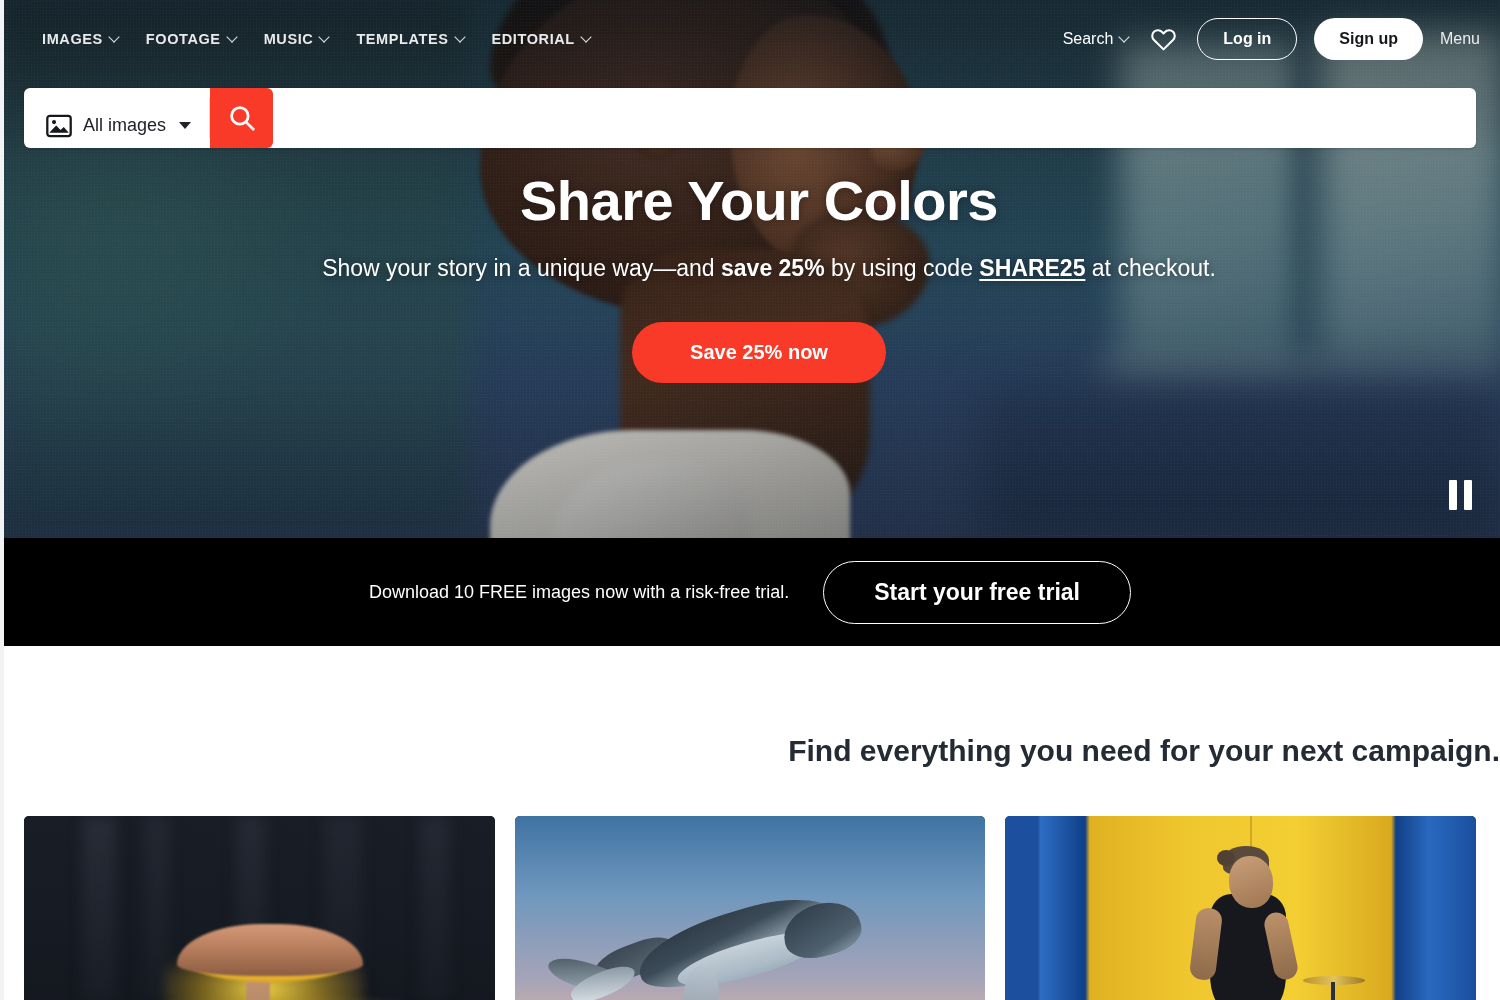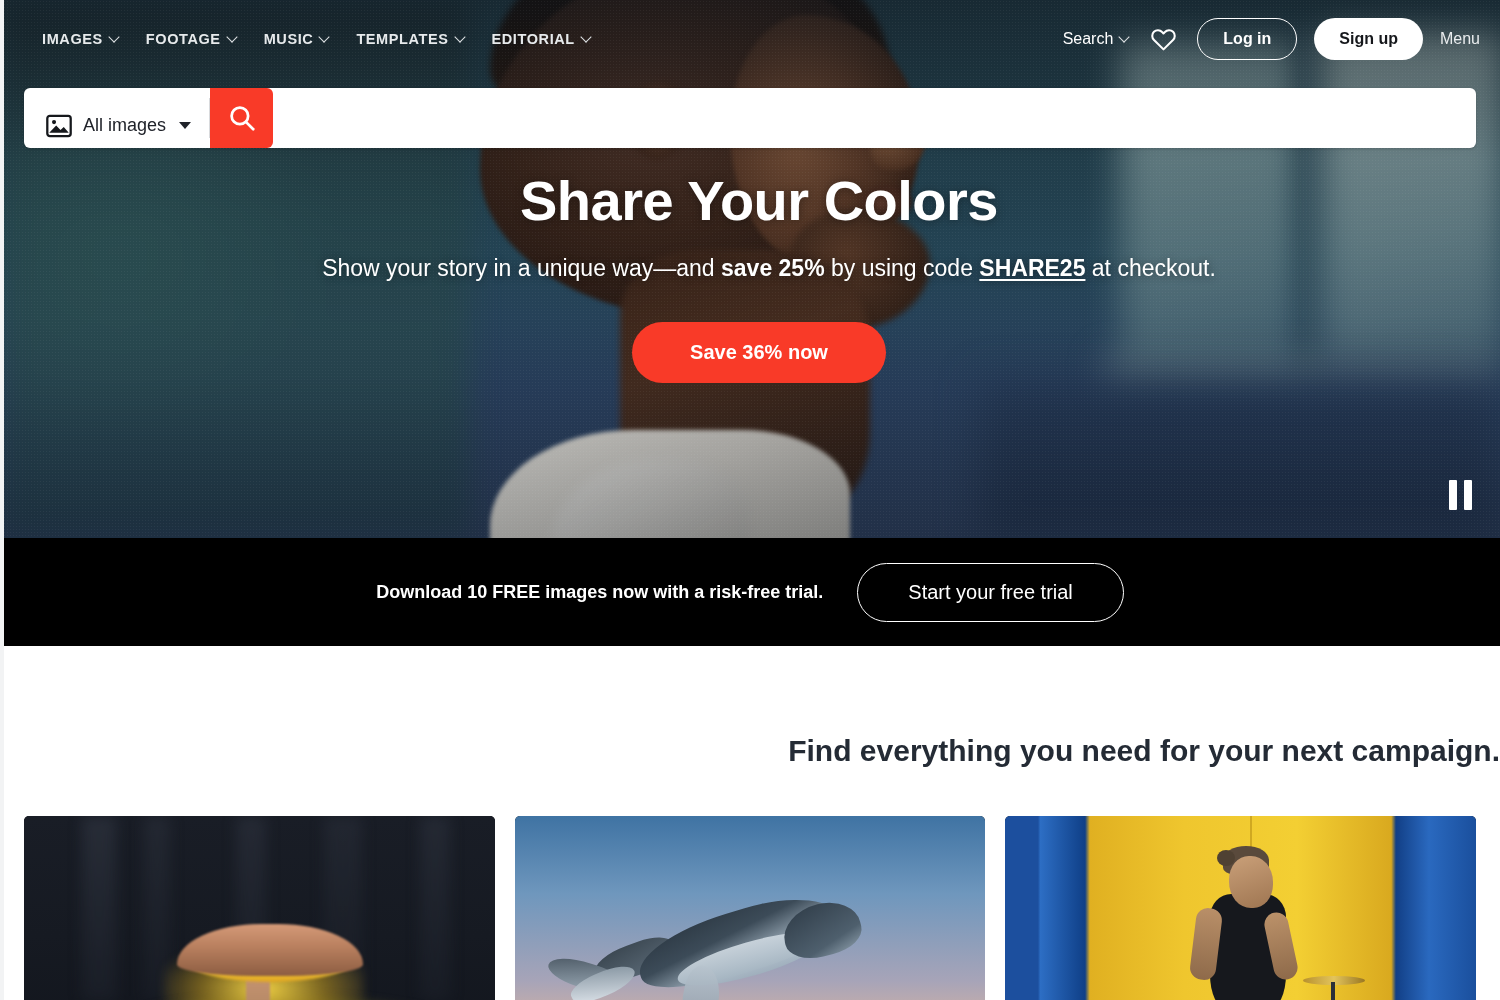--- a/index.html
+++ b/index.html
@@ -214,24 +214,24 @@
     position: absolute; right: 22px; bottom: 22px; z-index: 25;
     display: flex; gap: 7px; cursor: pointer; padding: 6px;
   }
   .pause-bar { width: 8px; height: 30px; background: #fff; border-radius: 1px; }
 
   
   .promo {
     position: absolute; left: 0; top: 538px; width: 1500px; height: 108px;
     background: #000; display: flex; align-items: center; justify-content: center; gap: 34px;
   }
-  .promo-text { color: #fff; font-size: 18px; font-weight: 700; }
+  .promo-text { color: #fff; font-size: 18px; font-weight: 400; }
   .promo-btn {
     background: transparent; color: #fff; border: 1.6px solid #fff; border-radius: 40px;
-    padding: 17px 50px; font-size: 20px; font-weight: 400; cursor: pointer; font-family: inherit;
+    padding: 17px 50px; font-size: 23px; font-weight: 700; cursor: pointer; font-family: inherit;
   }
 
   
   .features { position: absolute; left: 0; top: 646px; width: 1500px; background: #fff; }
   .features-title {
     text-align: right; margin-top: 88px;
     font-size: 30px; font-weight: 700; color: #242b35;
   }
   .card-row { display: flex; gap: 20px; padding: 0 24px; margin-top: 48px; }
   .card {
@@ -400,21 +400,21 @@
         <svg width="30" height="30" viewBox="0 0 24 24" fill="none">
           <circle cx="10.3" cy="10.3" r="6.6" stroke="#fff" stroke-width="2.2"></circle>
           <path d="M15.3 15.3 21 21" stroke="#fff" stroke-width="2.2" stroke-linecap="round"></path>
         </svg>
       </button>
     </div>
 
     <div class="hero-content">
       <div class="hero-title">Share Your Colors</div>
       <div class="hero-sub"><span>Show your story in a unique way—and </span><b>save 25%</b><span> by using code </span><u>SHARE25</u><span> at checkout.</span></div>
-      <button class="hero-cta">Save 36% now</button>
+      <button class="hero-cta">Save 25% now</button>
     </div>
 
     <div class="pause-btn">
       <div class="pause-bar"></div>
       <div class="pause-bar"></div>
     </div>
   </div>
 
   <div class="promo">
     <div class="promo-text">Download 10 FREE images now with a risk-free trial.</div>

